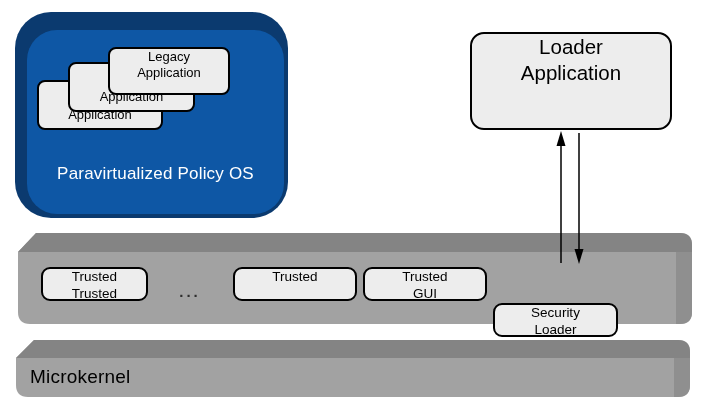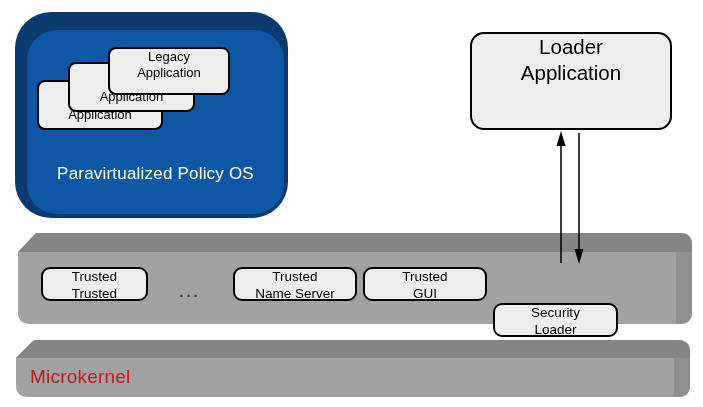--- a/index.html
+++ b/index.html
@@ -36,21 +36,21 @@
   .svc{top:267px;height:34px;z-index:2;}
   .svc-loader{left:41px;width:107px;}
   .svc-names {left:233px;width:124px;}
   .svc-gui   {left:363px;width:124px;}
   .svc-policy{left:493px;width:125px;margin-top:36px;}
   .dots{
     left:172px;top:283px;width:36px;text-align:center;z-index:2;
     font-size:15px;font-weight:bold;color:#2e2e2e;letter-spacing:3px;
   }
   .kernel-label{
-    left:30px;top:366px;font-size:19px;color:#b91c1c;z-index:2;letter-spacing:.2px;
+    left:30px;top:366px;font-size:19px;color:#000000;z-index:2;letter-spacing:.2px;
   }
 </style>
 </head>
 <body>
 
 <div class="stage">
 
   <svg class="bg" viewBox="0 0 703 407">
 
     <rect x="15" y="12" width="273" height="206" rx="36" ry="36" fill="#0b3a6f"></rect>
@@ -92,21 +92,20 @@
 
   <div class="abs node svc svc-loader">
     <span>Trusted</span>
     <span>Trusted</span>
   </div>
 
   <div class="abs dots">...</div>
 
   <div class="abs node svc svc-names">
     <span>Trusted</span>
-    <span>Name Server</span>
   </div>
 
   <div class="abs node svc svc-gui">
     <span>Trusted</span>
     <span>GUI</span>
   </div>
 
   <div class="abs node svc svc-policy">
     <span>Security</span>
     <span>Loader</span>

